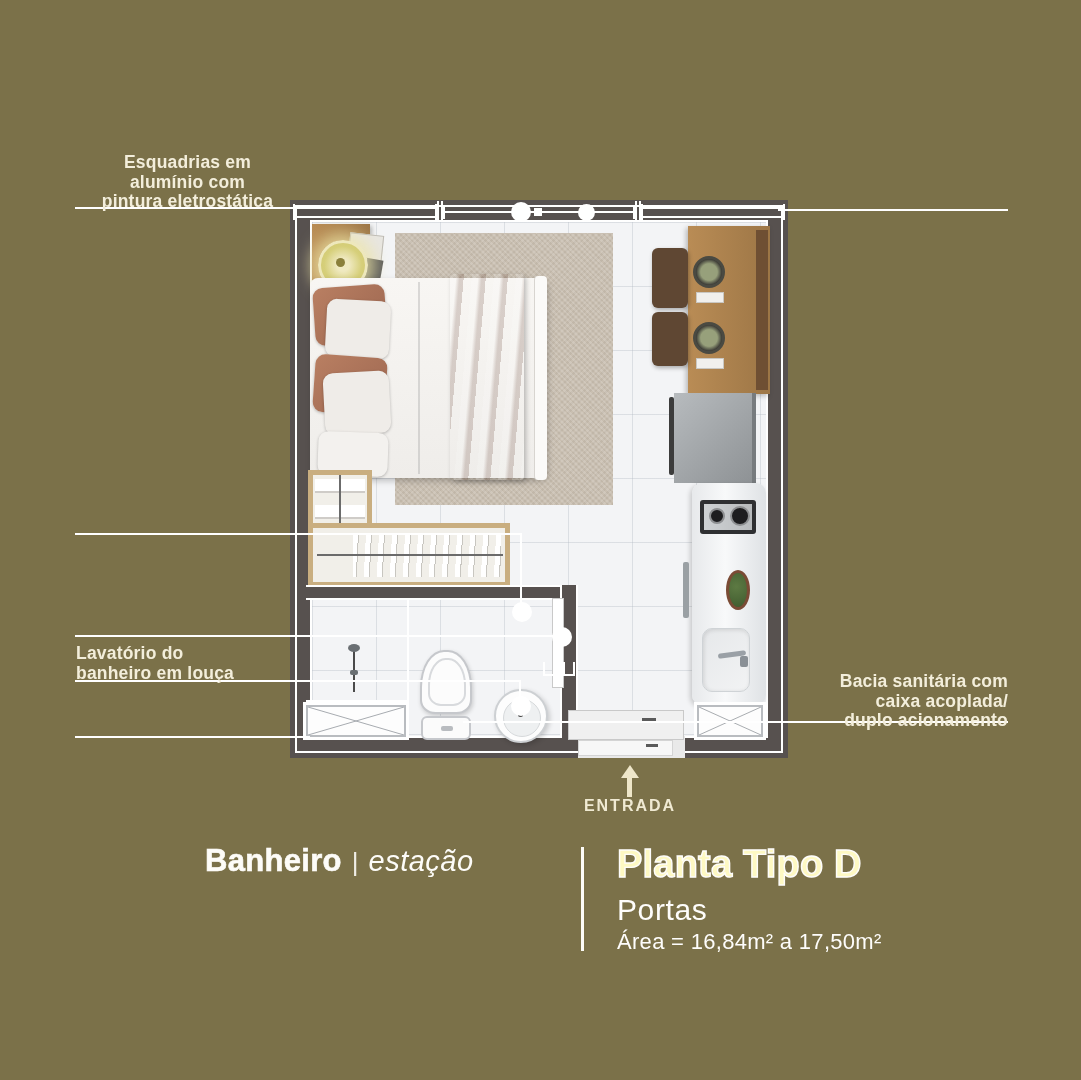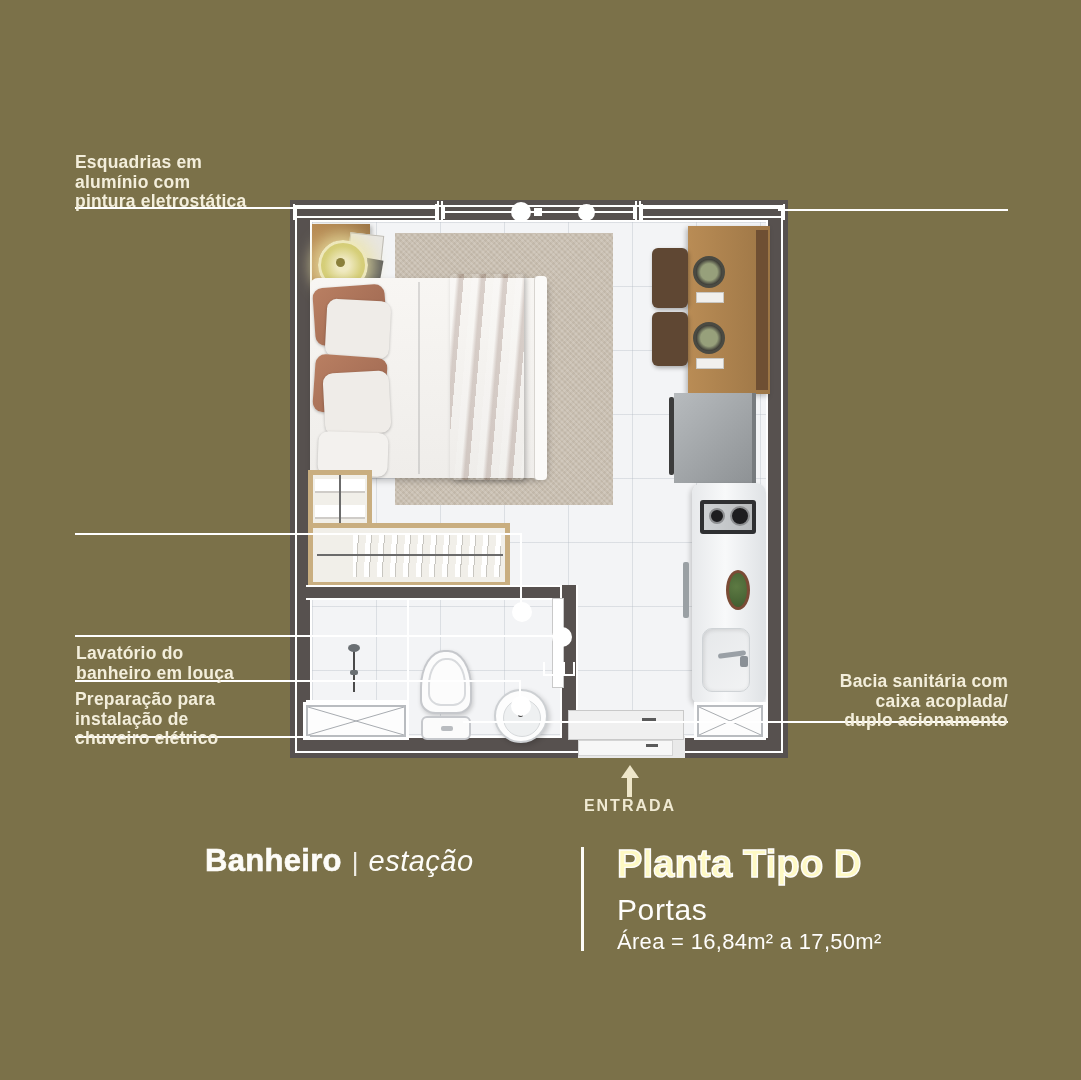--- a/index.html
+++ b/index.html
@@ -175,28 +175,25 @@
   <div class="cline" style="left:520px;top:533px;width:2px;height:73px;"></div>
   <div class="cdot" style="left:512px;top:602px;"></div>
   <div class="cline" style="left:75px;top:635px;width:482px;height:2px;"></div>
   <div class="cdot" style="left:552px;top:627px;"></div>
   <div class="cline" style="left:75px;top:680px;width:446px;height:2px;"></div>
   <div class="cline" style="left:519px;top:680px;width:2px;height:20px;"></div>
   <div class="cdot" style="left:511px;top:696px;"></div>
   <div class="cline" style="left:75px;top:736px;width:235px;height:2px;"></div>
   <div class="cline" style="left:463px;top:721px;width:545px;height:2px;"></div>
 
-  <div class="callout" style="left:75px;top:153px;width:225px;">Esquadrias em
+  <div class="callout" style="left:75px;top:153px;width:225px;text-align:center;">Esquadrias em
 alumínio com
 pintura eletrostática</div>
   <div class="callout" style="left:76px;top:644px;width:230px;">Lavatório do
 banheiro em louça</div>
-  <div class="callout" style="left:75px;top:690px;width:230px;">Preparação para
-instalação de
-chuveiro elétrico</div>
   <div class="callout right" style="left:770px;top:672px;width:238px;">Bacia sanitária com
 caixa acoplada/
 duplo acionamento</div>
 
   <div class="abs" style="left:621px;top:765px;width:0;height:0;border-left:9px solid transparent;border-right:9px solid transparent;border-bottom:13px solid #eee6c9;"></div>
   <div class="abs" style="left:627px;top:777px;width:5px;height:20px;background:#eee6c9;"></div>
   <div class="entrada-label" style="left:572px;top:797px;width:116px;">ENTRADA</div>
 
   <div class="brand-row">
     <span class="brand-name">Banheiro</span>

